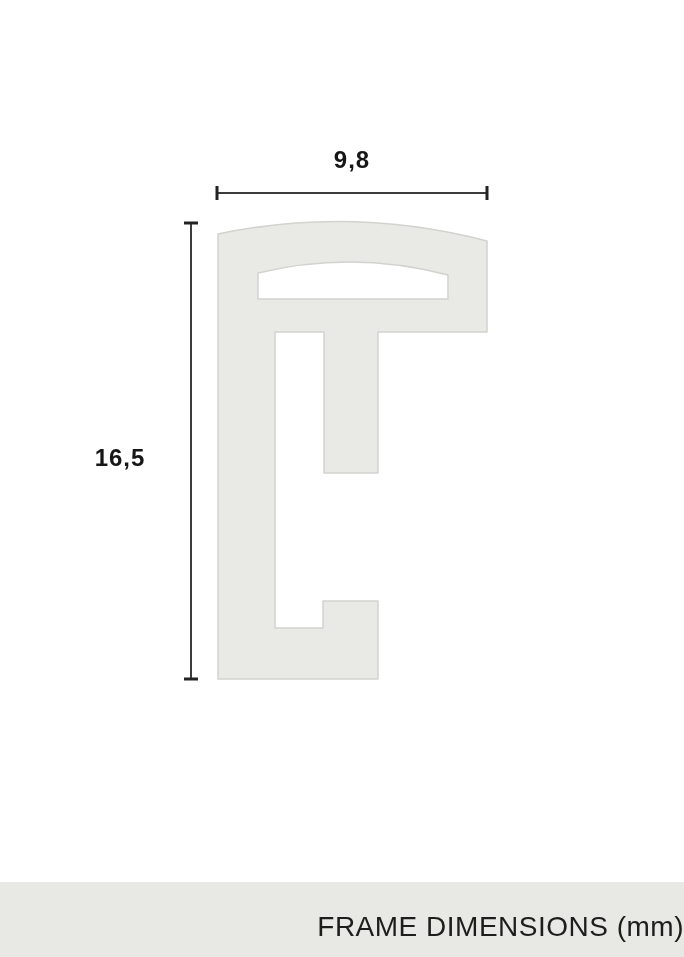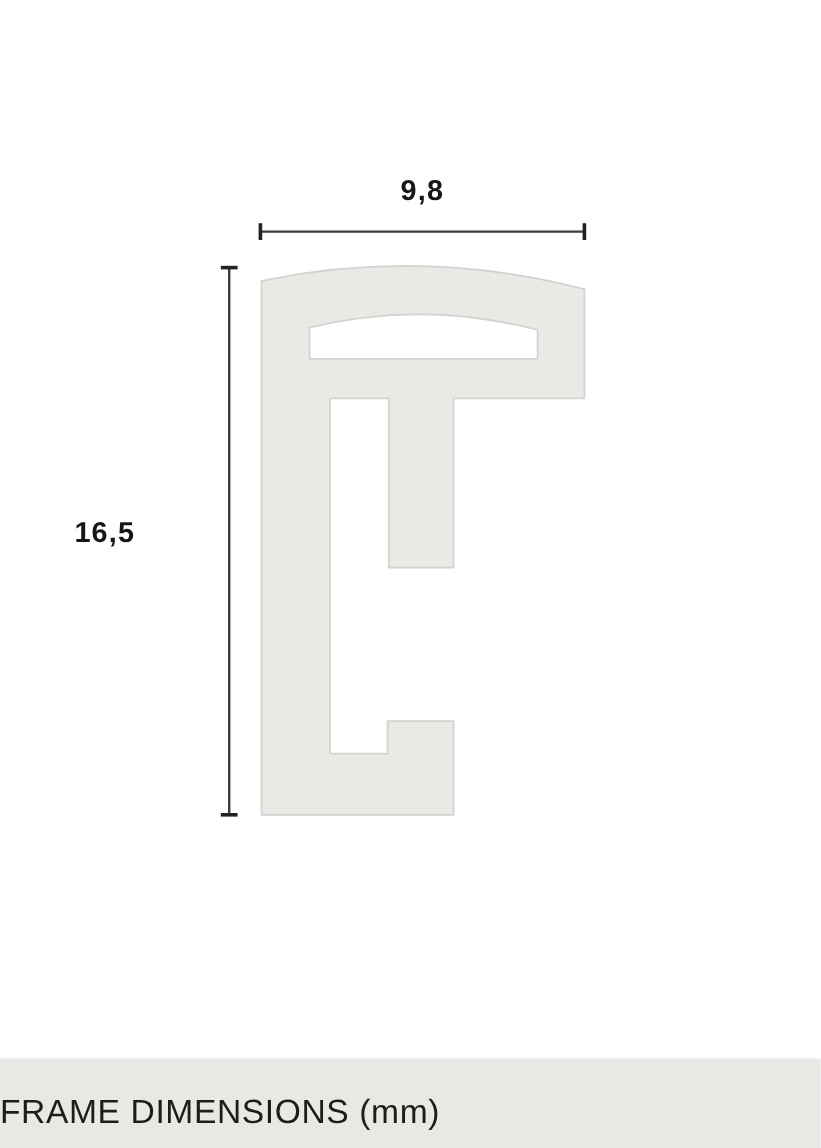--- a/index.html
+++ b/index.html
@@ -46,30 +46,30 @@
     font-weight:700;
     font-size:24px;
     letter-spacing:1px;
     line-height:1;
   }
   .width-label{
     left:217px;top:148px;width:270px;
     text-align:center;
   }
   .height-label{
-    left:62px;top:433px;width:116px;
-    text-align:left;
+    left:62px;top:446px;width:116px;
+    text-align:center;
   }
   .footer-bar{
     position:absolute;
     left:0;top:882px;width:684px;height:75px;
     background:var(--footer-bg);
     box-sizing:border-box;
     padding-top:31px;
-    text-align:left;
+    text-align:right;
   }
   .footer-text{
     color:var(--footer-text);
     font-size:28px;
     font-weight:500;
     letter-spacing:0.5px;
     line-height:1;
   }
 </style>
 </head>

